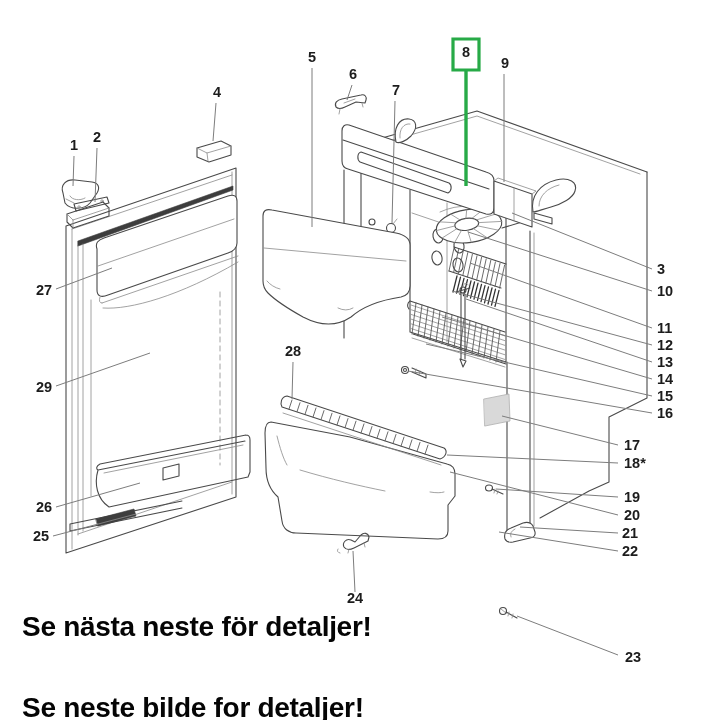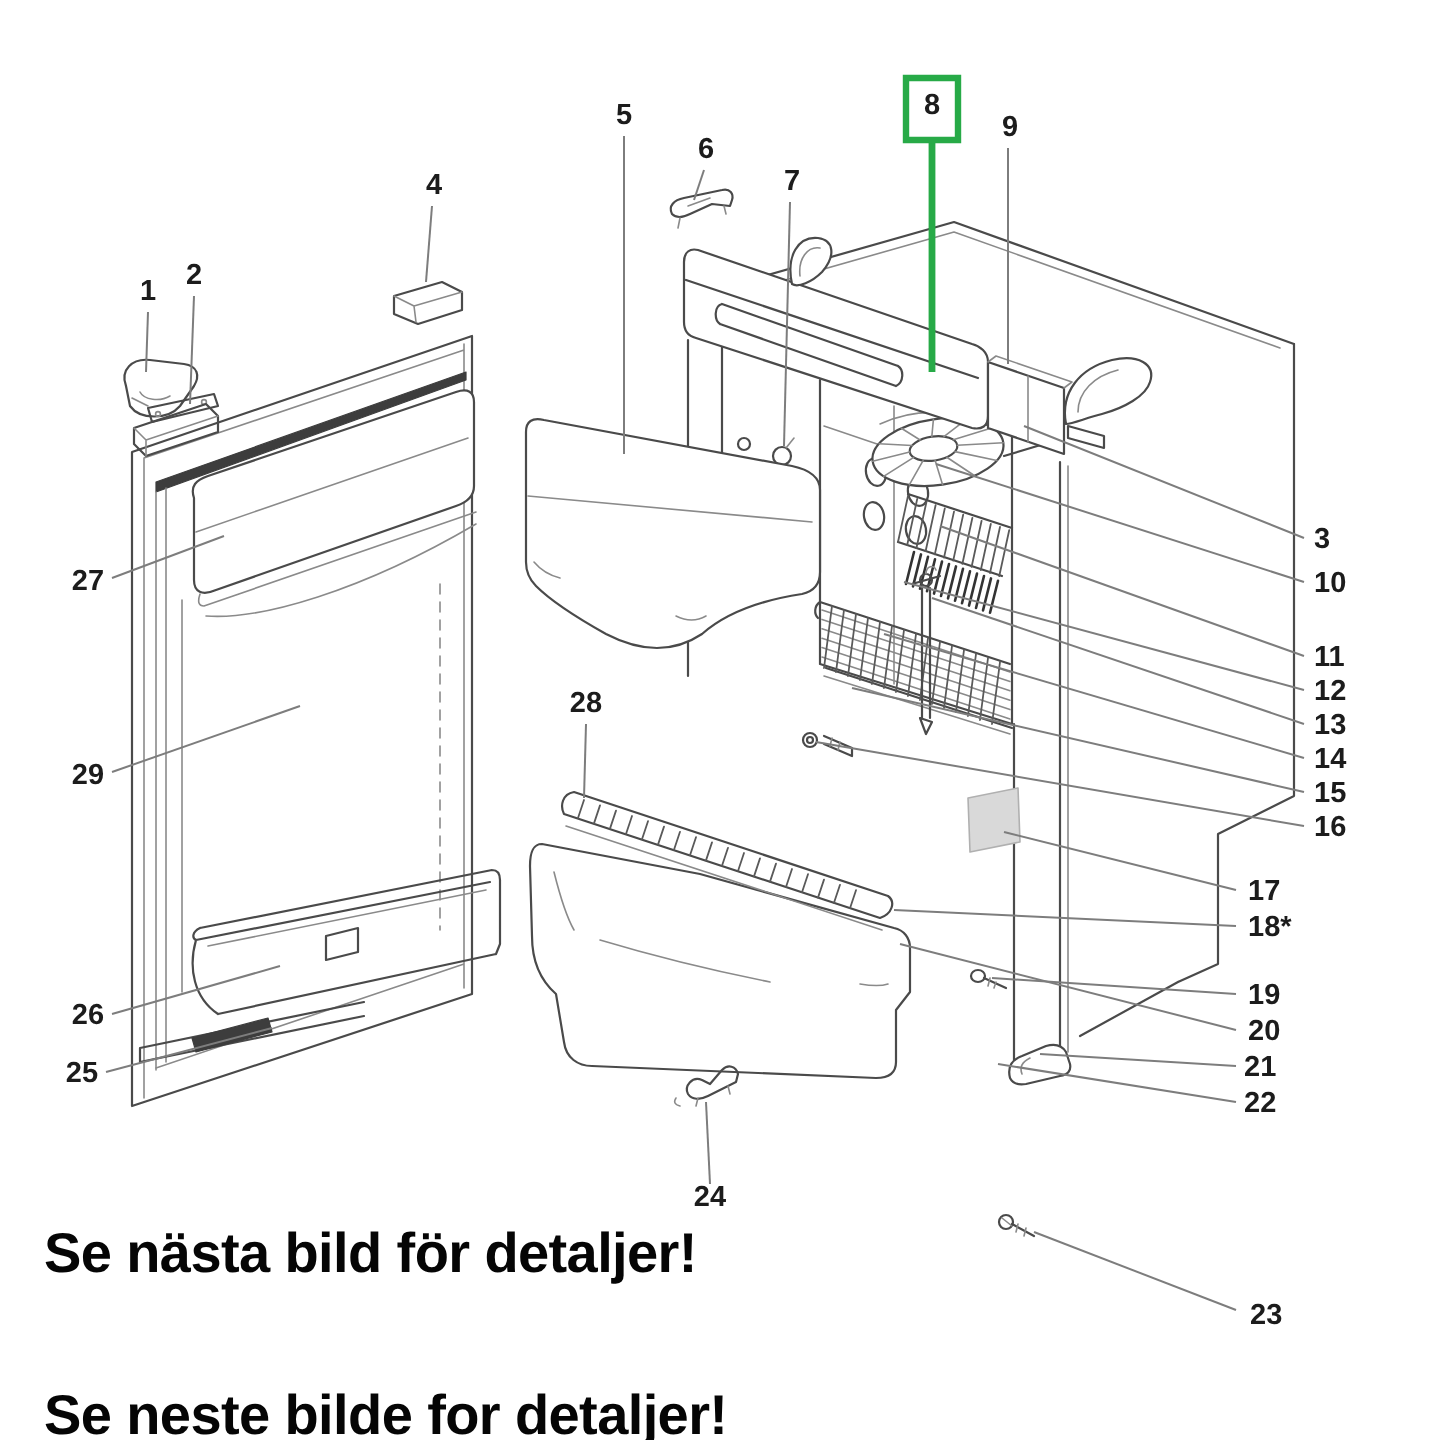--- a/index.html
+++ b/index.html
@@ -245,15 +245,15 @@
         <text x="624" y="520" text-anchor="start" class="callout-num" fill="#1c1c1c">20</text>
         <line x1="618" y1="533" x2="520" y2="527" stroke="#7d7d7d" stroke-width="1"></line>
         <text x="622" y="538" text-anchor="start" class="callout-num" fill="#1c1c1c">21</text>
         <line x1="618" y1="551" x2="499" y2="532" stroke="#7d7d7d" stroke-width="1"></line>
         <text x="622" y="556" text-anchor="start" class="callout-num" fill="#1c1c1c">22</text>
         <line x1="618" y1="655" x2="517" y2="616" stroke="#7d7d7d" stroke-width="1"></line>
         <text x="625" y="662" text-anchor="start" class="callout-num" fill="#1c1c1c">23</text>
       </g>
 </svg>
 
-<div class="note note1">Se nästa bild för detaljer!</div>
+<div class="note note1">Se nästa neste för detaljer!</div>
 <div class="note note2">Se neste bilde for detaljer!</div>
 </div>
 
 </body></html>

